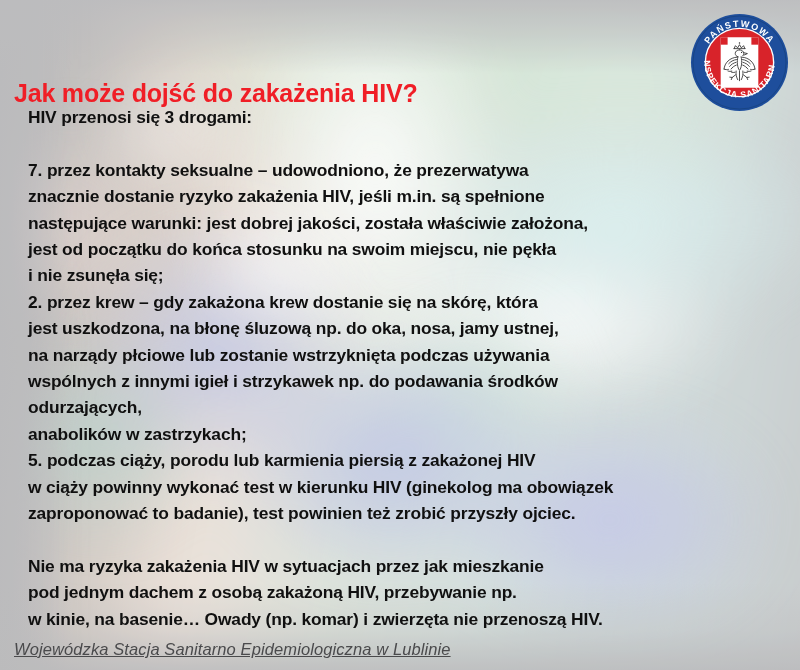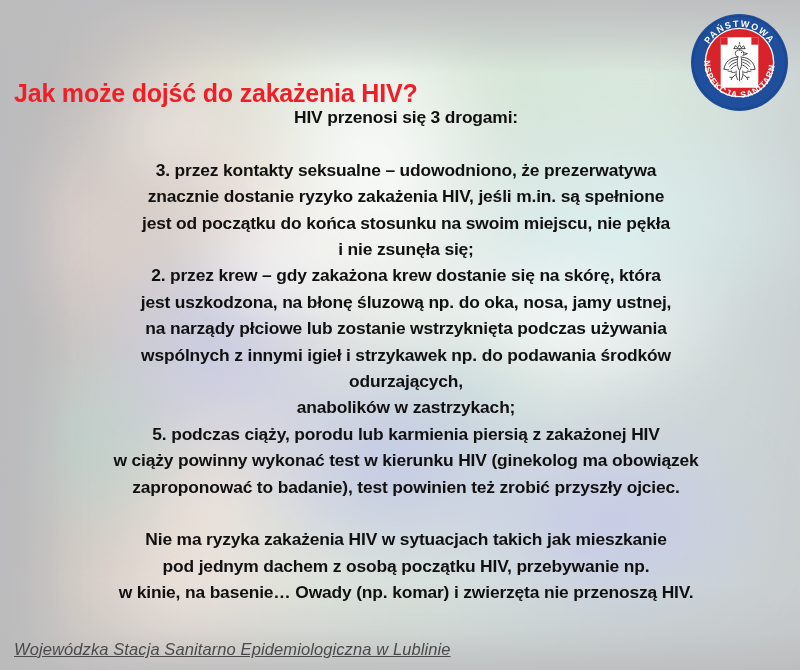--- a/index.html
+++ b/index.html
@@ -74,21 +74,20 @@
     z-index: 3;
     background: rgba(255,255,255,0.14);
   }
 
   
   .content {
     position: relative;
     z-index: 10;
     padding: 0;
     height: 100%;
-    text-align: center;
   }
 
   .title {
     position: absolute;
     left: 14px;
     top: 62px;
     color: #f01e26;
     font-size: 25px;
     font-weight: bold;
     letter-spacing: -0.2px;
@@ -146,36 +145,37 @@
   <div class="bg-edge"></div>
   <div class="bg-soft-white"></div>
 
   <div class="content">
 
     <h1 class="title">Jak może dojść do zakażenia HIV?</h1>
 
     <div class="body-text">
       <span class="line">HIV przenosi się 3 drogami:</span>
       <span class="blank"></span>
-      <span class="line">3. przez kontakty seksualne – udowodniono, że prezerwatywa</span>
+      <span class="line">7. przez kontakty seksualne – udowodniono, że prezerwatywa</span>
       <span class="line">znacznie dostanie ryzyko zakażenia HIV, jeśli m.in. są spełnione</span>
+      <span class="line">następujące warunki: jest dobrej jakości, została właściwie założona,</span>
       <span class="line">jest od początku do końca stosunku na swoim miejscu, nie pękła</span>
       <span class="line">i nie zsunęła się;</span>
       <span class="line">2. przez krew – gdy zakażona krew dostanie się na skórę, która</span>
       <span class="line">jest uszkodzona, na błonę śluzową np. do oka, nosa, jamy ustnej,</span>
       <span class="line">na narządy płciowe lub zostanie wstrzyknięta podczas używania</span>
       <span class="line">wspólnych z innymi igieł i strzykawek np. do podawania środków</span>
       <span class="line">odurzających,</span>
       <span class="line">anabolików w zastrzykach;</span>
       <span class="line">5. podczas ciąży, porodu lub karmienia piersią z zakażonej HIV</span>
       <span class="line">w ciąży powinny wykonać test w kierunku HIV (ginekolog ma obowiązek</span>
       <span class="line">zaproponować to badanie), test powinien też zrobić przyszły ojciec.</span>
       <span class="blank"></span>
-      <span class="line">Nie ma ryzyka zakażenia HIV w sytuacjach takich jak mieszkanie</span>
-      <span class="line">pod jednym dachem z osobą początku HIV, przebywanie np.</span>
+      <span class="line">Nie ma ryzyka zakażenia HIV w sytuacjach przez jak mieszkanie</span>
+      <span class="line">pod jednym dachem z osobą zakażoną HIV, przebywanie np.</span>
       <span class="line">w kinie, na basenie… Owady (np. komar) i zwierzęta nie przenoszą HIV.</span>
     </div>
 
     <div class="footer">Wojewódzka Stacja Sanitarno Epidemiologiczna w Lublinie</div>
 
   </div>
 
   <div class="emblem">
     <svg viewBox="0 0 100 100" xmlns="http://www.w3.org/2000/svg" aria-hidden="true">
       <defs>

